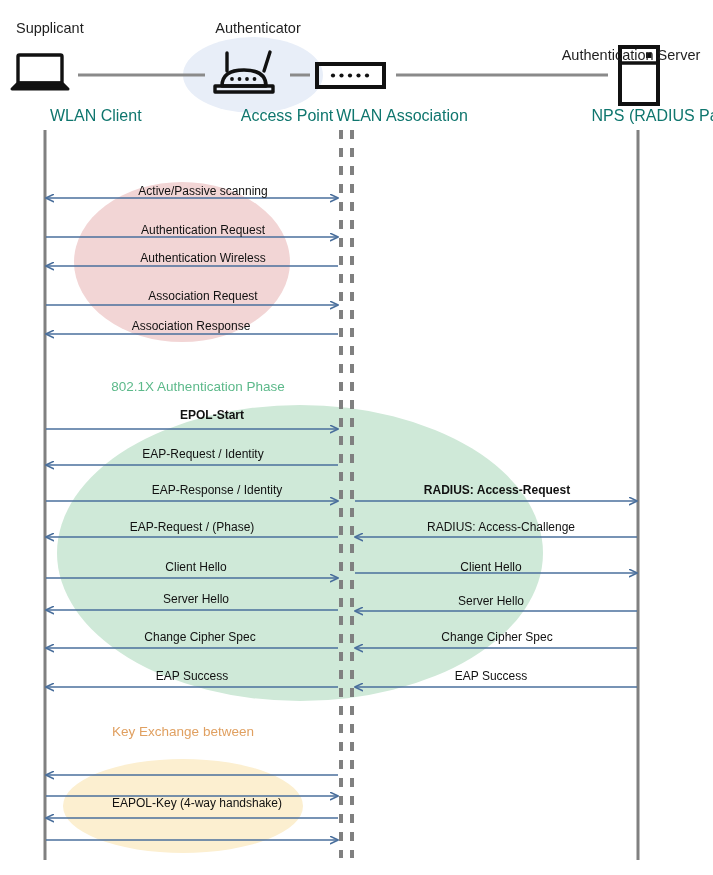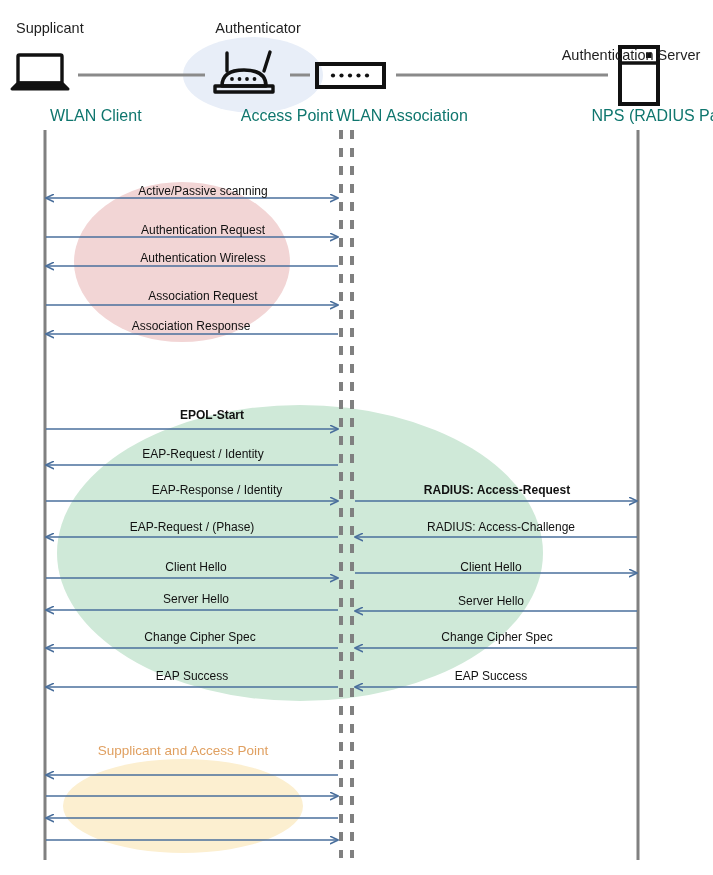--- a/index.html
+++ b/index.html
@@ -148,21 +148,22 @@
 
   <div class="lbl actor-title" style="left:16px;  top:21px;">Supplicant</div>
   <div class="lbl actor-title" style="left:258px; top:21px; transform:translateX(-50%);">Authenticator</div>
   <div class="lbl actor-title" style="left:631px; top:21px; transform:translateX(-50%);margin-top:27px;">Authentication Server</div>
 
   <div class="lbl actor-sub" style="left:8px;   top:108px;">WLAN Client</div>
   <div class="lbl actor-sub" style="left:245px; top:108px; transform:translateX(-50%);">Access Point</div>
   <div class="lbl actor-sub" style="left:360px; top:108px; transform:translateX(-50%);">WLAN Association</div>
   <div class="lbl actor-sub" style="left:634px; top:108px; transform:translateX(-50%);">NPS (RADIUS Passive)</div>
 
-  <div class="phase-title phase-key" style="left:183px; top:742px; transform:translateX(-50%);">Supplicant and Access Point</div>
+  <div class="phase-title phase-8021x" style="left:198px; top:378px; transform:translateX(-50%);">802.1X Authentication Phase</div>
+  <div class="phase-title phase-key" style="left:183px; top:723px; transform:translateX(-50%);">Key Exchange between</div>
 
   <div class="msg" style="left:203px; top:185px; transform:translateX(-50%);">Active/Passive scanning</div>
   <div class="msg" style="left:203px; top:224px; transform:translateX(-50%);">Authentication Request</div>
   <div class="msg" style="left:203px; top:252px; transform:translateX(-50%);">Authentication Wireless</div>
   <div class="msg" style="left:203px; top:290px; transform:translateX(-50%);">Association Request</div>
   <div class="msg" style="left:191px; top:320px; transform:translateX(-50%);">Association Response</div>
 
   <div class="msg" style="left:212px; top:409px; transform:translateX(-50%);font-weight:bold;">EPOL-Start</div>
   <div class="msg" style="left:203px; top:448px; transform:translateX(-50%);">EAP-Request / Identity</div>
   <div class="msg" style="left:203px; top:484px; transform:translateX(-50%);padding-left:28px;">EAP-Response / Identity</div>
@@ -172,14 +173,15 @@
   <div class="msg" style="left:200px; top:631px; transform:translateX(-50%);">Change Cipher Spec</div>
   <div class="msg" style="left:192px; top:670px; transform:translateX(-50%);">EAP Success</div>
 
   <div class="msg" style="left:497px; top:484px; transform:translateX(-50%);font-weight:bold;">RADIUS: Access-Request</div>
   <div class="msg" style="left:501px; top:521px; transform:translateX(-50%);">RADIUS: Access-Challenge</div>
   <div class="msg" style="left:491px; top:561px; transform:translateX(-50%);">Client Hello</div>
   <div class="msg" style="left:491px; top:595px; transform:translateX(-50%);">Server Hello</div>
   <div class="msg" style="left:497px; top:631px; transform:translateX(-50%);">Change Cipher Spec</div>
   <div class="msg" style="left:491px; top:670px; transform:translateX(-50%);">EAP Success</div>
 
+  <div class="msg" style="left:197px; top:797px; transform:translateX(-50%);">EAPOL-Key (4-way handshake)</div>
 
 </div>
 
 </body></html>

